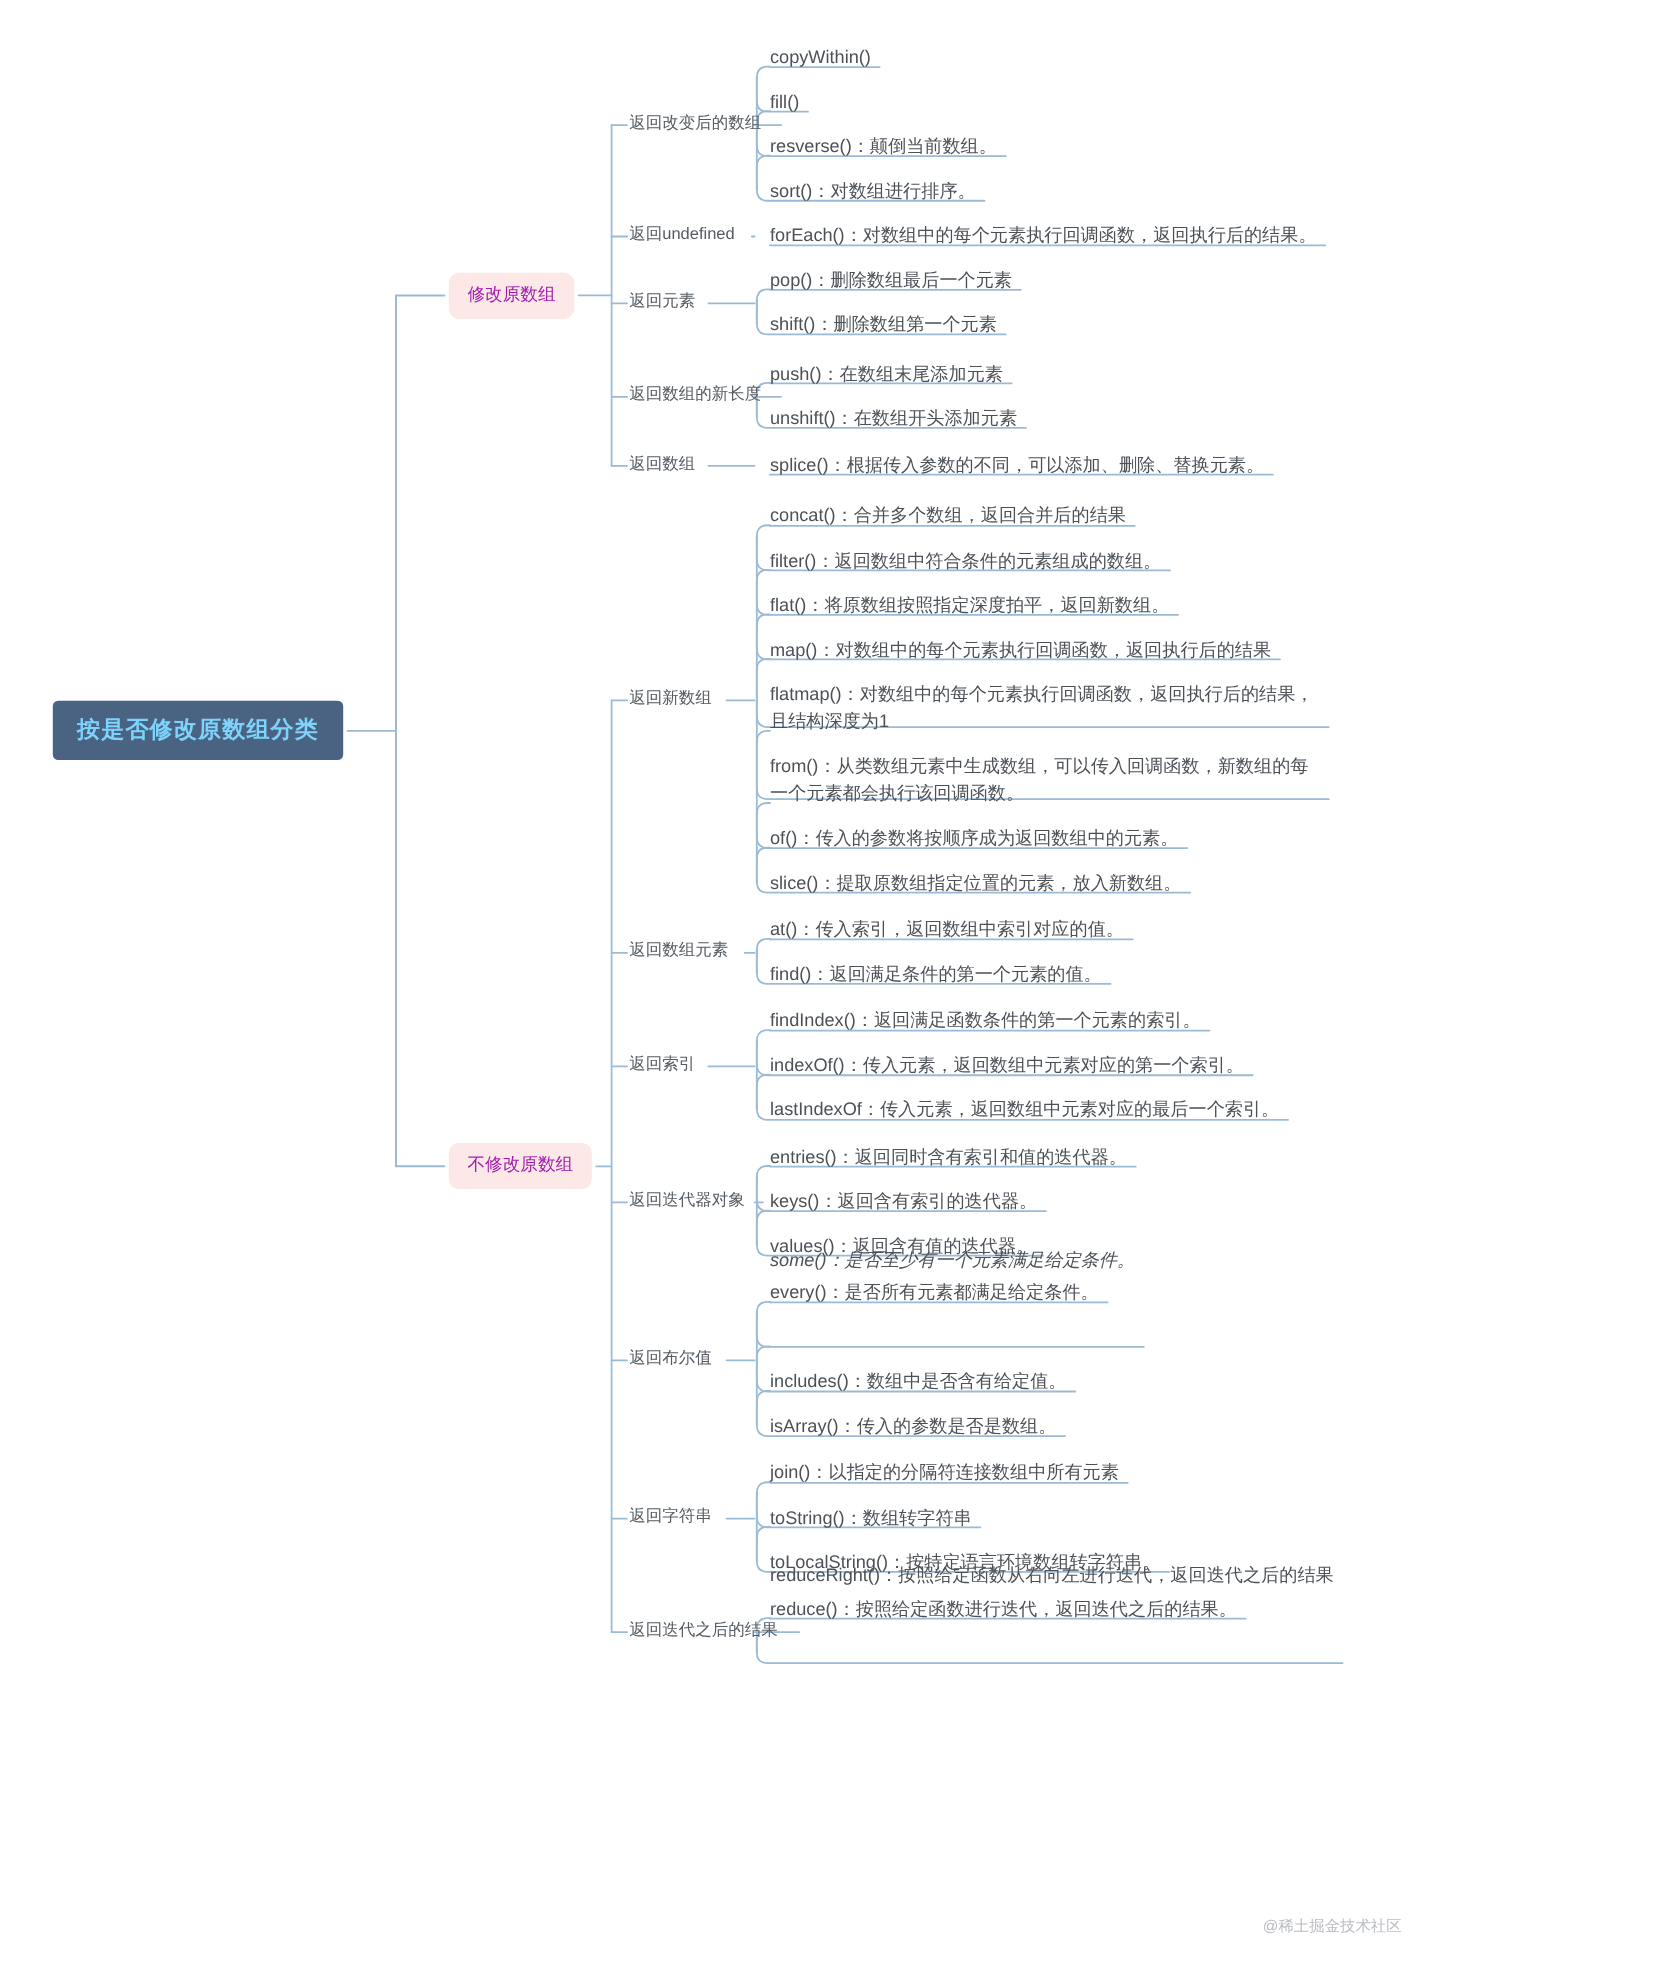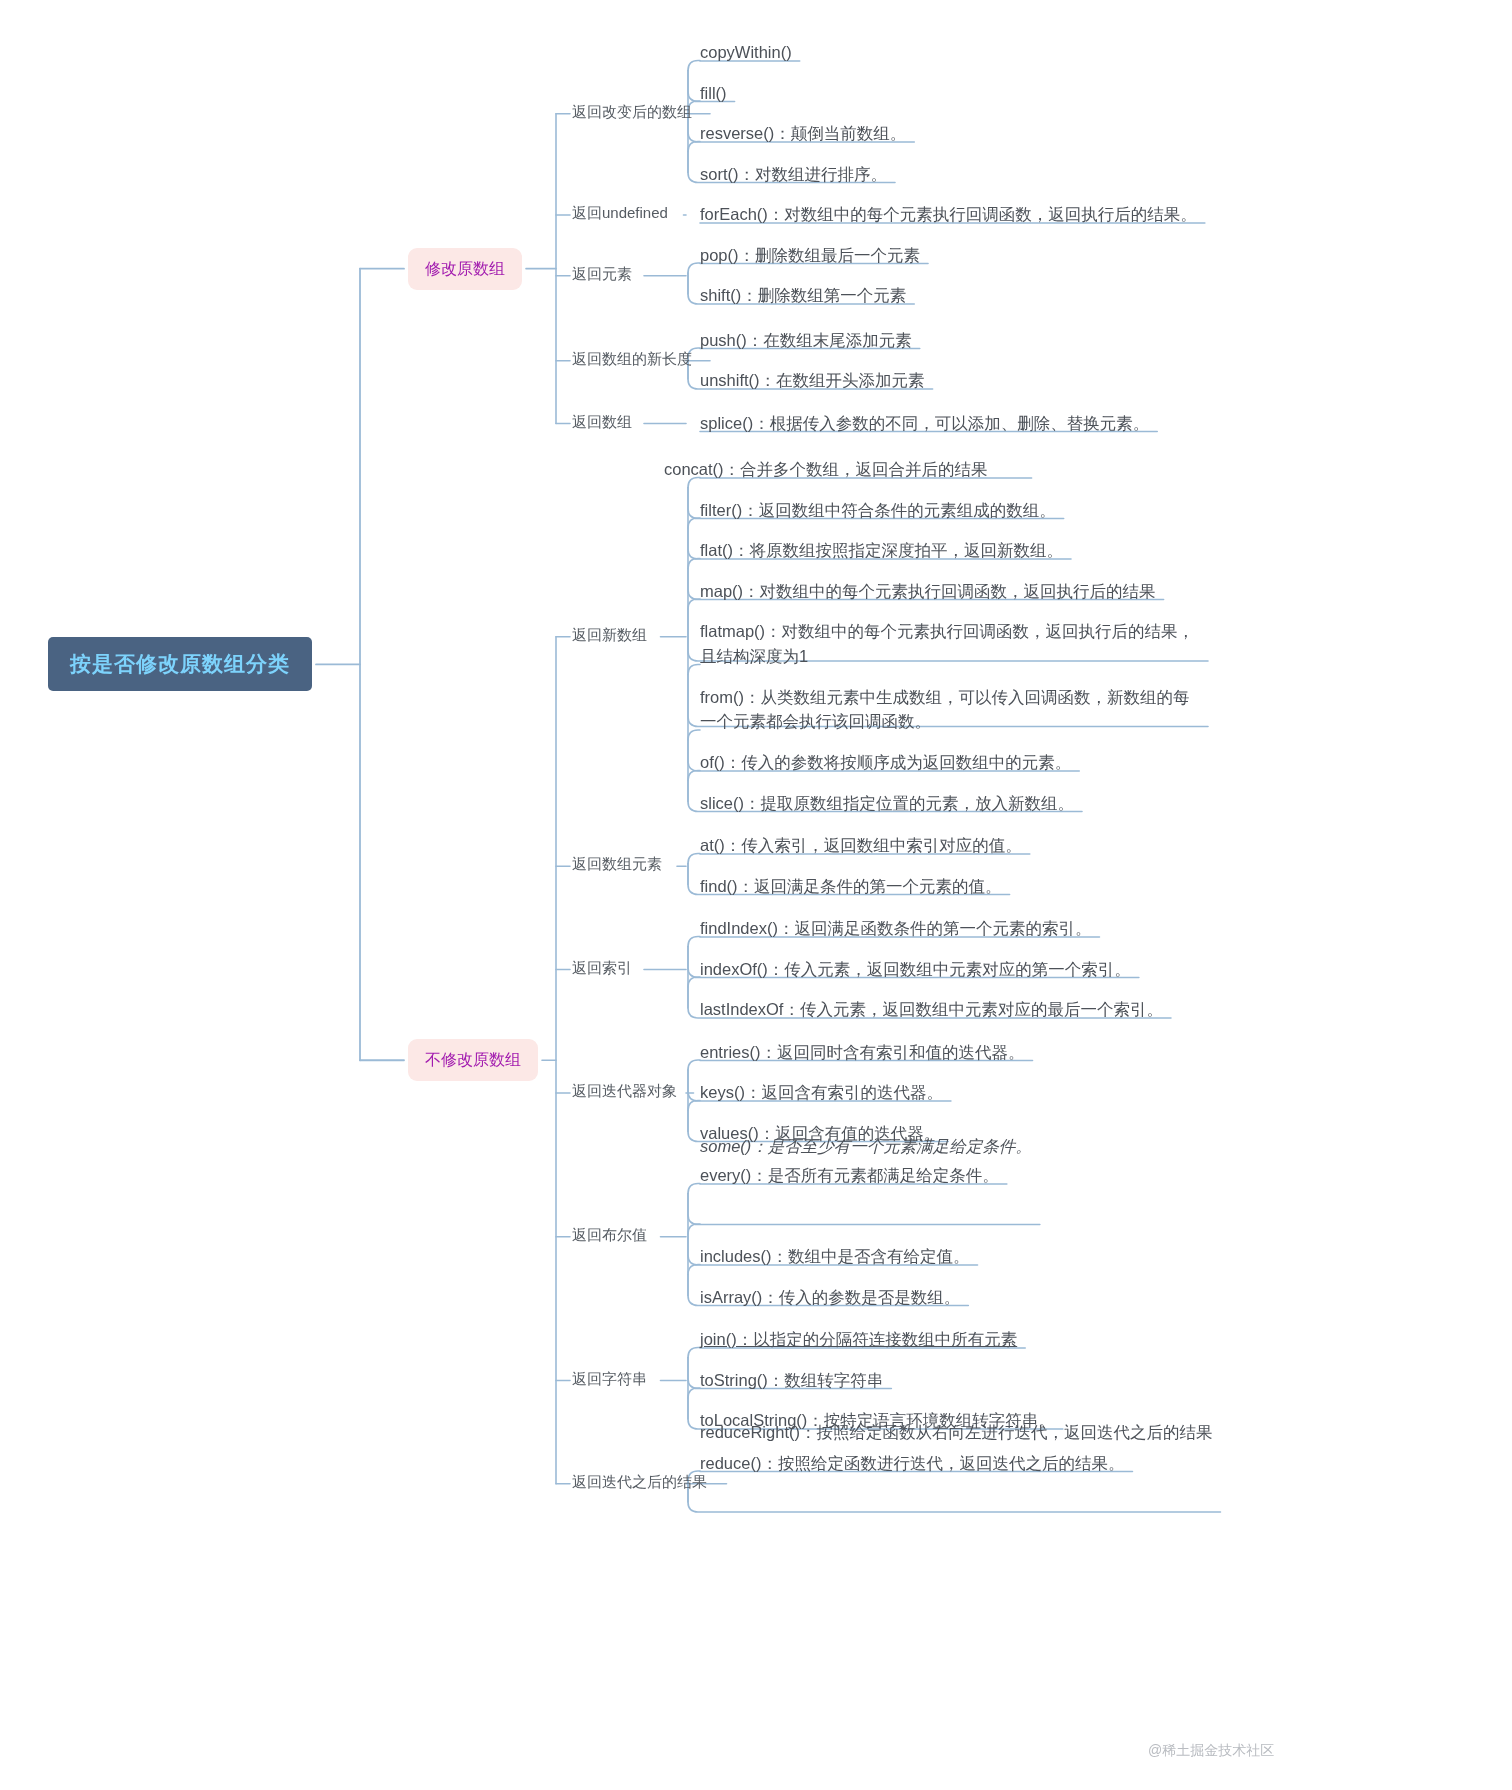--- a/index.html
+++ b/index.html
@@ -176,41 +176,41 @@
       <div class="node lvl3" style="left: 700px; top: 40px; white-space: nowrap;">copyWithin()</div>
       <div class="node lvl3" style="left: 700px; top: 80.5px; white-space: nowrap;">fill()</div>
       <div class="node lvl3" style="left: 700px; top: 121px; white-space: nowrap;">resverse()：颠倒当前数组。</div>
       <div class="node lvl3" style="left: 700px; top: 161.5px; white-space: nowrap;">sort()：对数组进行排序。</div>
       <div class="node lvl3" style="left: 700px; top: 202px; white-space: nowrap;">forEach()：对数组中的每个元素执行回调函数，返回执行后的结果。</div>
       <div class="node lvl3" style="left: 700px; top: 242.5px; white-space: nowrap;">pop()：删除数组最后一个元素</div>
       <div class="node lvl3" style="left: 700px; top: 283px; white-space: nowrap;">shift()：删除数组第一个元素</div>
       <div class="node lvl3" style="left: 700px; top: 327.5px; white-space: nowrap;">push()：在数组末尾添加元素</div>
       <div class="node lvl3" style="left: 700px; top: 368px; white-space: nowrap;">unshift()：在数组开头添加元素</div>
       <div class="node lvl3" style="left: 700px; top: 410.5px; white-space: nowrap;">splice()：根据传入参数的不同，可以添加、删除、替换元素。</div>
-      <div class="node lvl3" style="left: 664px; top: 457px; white-space: nowrap;">concat()：合并多个数组，返回合并后的结果</div>
+      <div class="node lvl3" style="left: 700px; top: 457px; white-space: nowrap;">concat()：合并多个数组，返回合并后的结果</div>
       <div class="node lvl3" style="left: 700px; top: 497.5px; white-space: nowrap;">filter()：返回数组中符合条件的元素组成的数组。</div>
       <div class="node lvl3" style="left: 700px; top: 538px; white-space: nowrap;">flat()：将原数组按照指定深度拍平，返回新数组。</div>
       <div class="node lvl3" style="left: 700px; top: 578.5px; white-space: nowrap;">map()：对数组中的每个元素执行回调函数，返回执行后的结果</div>
       <div class="node lvl3" style="left: 700px; top: 619px; width: 500px;">flatmap()：对数组中的每个元素执行回调函数，返回执行后的结果，且结构深度为1</div>
       <div class="node lvl3" style="left: 700px; top: 684.5px; width: 500px;">from()：从类数组元素中生成数组，可以传入回调函数，新数组的每一个元素都会执行该回调函数。</div>
       <div class="node lvl3" style="left: 700px; top: 750px; white-space: nowrap;">of()：传入的参数将按顺序成为返回数组中的元素。</div>
       <div class="node lvl3" style="left: 700px; top: 790.5px; white-space: nowrap;">slice()：提取原数组指定位置的元素，放入新数组。</div>
       <div class="node lvl3" style="left: 700px; top: 833px; white-space: nowrap;">at()：传入索引，返回数组中索引对应的值。</div>
       <div class="node lvl3" style="left: 700px; top: 873.5px; white-space: nowrap;">find()：返回满足条件的第一个元素的值。</div>
       <div class="node lvl3" style="left: 700px; top: 916px; white-space: nowrap;">findIndex()：返回满足函数条件的第一个元素的索引。</div>
       <div class="node lvl3" style="left: 700px; top: 956.5px; white-space: nowrap;">indexOf()：传入元素，返回数组中元素对应的第一个索引。</div>
       <div class="node lvl3" style="left: 700px; top: 997px; white-space: nowrap;">lastIndexOf：传入元素，返回数组中元素对应的最后一个索引。</div>
       <div class="node lvl3" style="left: 700px; top: 1039.5px; white-space: nowrap;">entries()：返回同时含有索引和值的迭代器。</div>
       <div class="node lvl3" style="left: 700px; top: 1080px; white-space: nowrap;">keys()：返回含有索引的迭代器。</div>
       <div class="node lvl3" style="left: 700px; top: 1120.5px; white-space: nowrap;">values()：返回含有值的迭代器。</div>
       <div class="node lvl3" style="left: 700px; top: 1163px; white-space: nowrap;">every()：是否所有元素都满足给定条件。</div>
       <div class="node lvl3" style="left: 700px; top: 1134px; white-space: nowrap; font-style: italic;">some()：是否至少有一个元素满足给定条件。</div>
       <div class="node lvl3" style="left: 700px; top: 1244px; white-space: nowrap;">includes()：数组中是否含有给定值。</div>
       <div class="node lvl3" style="left: 700px; top: 1284.5px; white-space: nowrap;">isArray()：传入的参数是否是数组。</div>
-      <div class="node lvl3" style="left: 700px; top: 1327px; white-space: nowrap; text-decoration: underline;">join()：以指定的分隔符连接数组中所有元素</div>
+      <div class="node lvl3" style="left: 700px; top: 1327px; white-space: nowrap;">join()：以指定的分隔符连接数组中所有元素</div>
       <div class="node lvl3" style="left: 700px; top: 1367.5px; white-space: nowrap;">toString()：数组转字符串</div>
       <div class="node lvl3" style="left: 700px; top: 1408px; white-space: nowrap;">toLocalString()：按特定语言环境数组转字符串。</div>
       <div class="node lvl3" style="left: 700px; top: 1450.5px; white-space: nowrap;">reduce()：按照给定函数进行迭代，返回迭代之后的结果。</div>
       <div class="node lvl3" style="left: 700px; top: 1420px; white-space: nowrap;">reduceRight()：按照给定函数从右向左进行迭代，返回迭代之后的结果</div>
       <div class="node lvl2" style="left: 572px; top: 100.75px; white-space: nowrap;">返回改变后的数组</div>
       <div class="node lvl2" style="left: 572px; top: 202px; white-space: nowrap;">返回undefined</div>
       <div class="node lvl2" style="left: 572px; top: 262.75px; white-space: nowrap;">返回元素</div>
       <div class="node lvl2" style="left: 572px; top: 347.75px; white-space: nowrap;">返回数组的新长度</div>
       <div class="node lvl2" style="left: 572px; top: 410.5px; white-space: nowrap;">返回数组</div>
       <div class="node lvl2" style="left: 572px; top: 623.75px; white-space: nowrap;">返回新数组</div>

